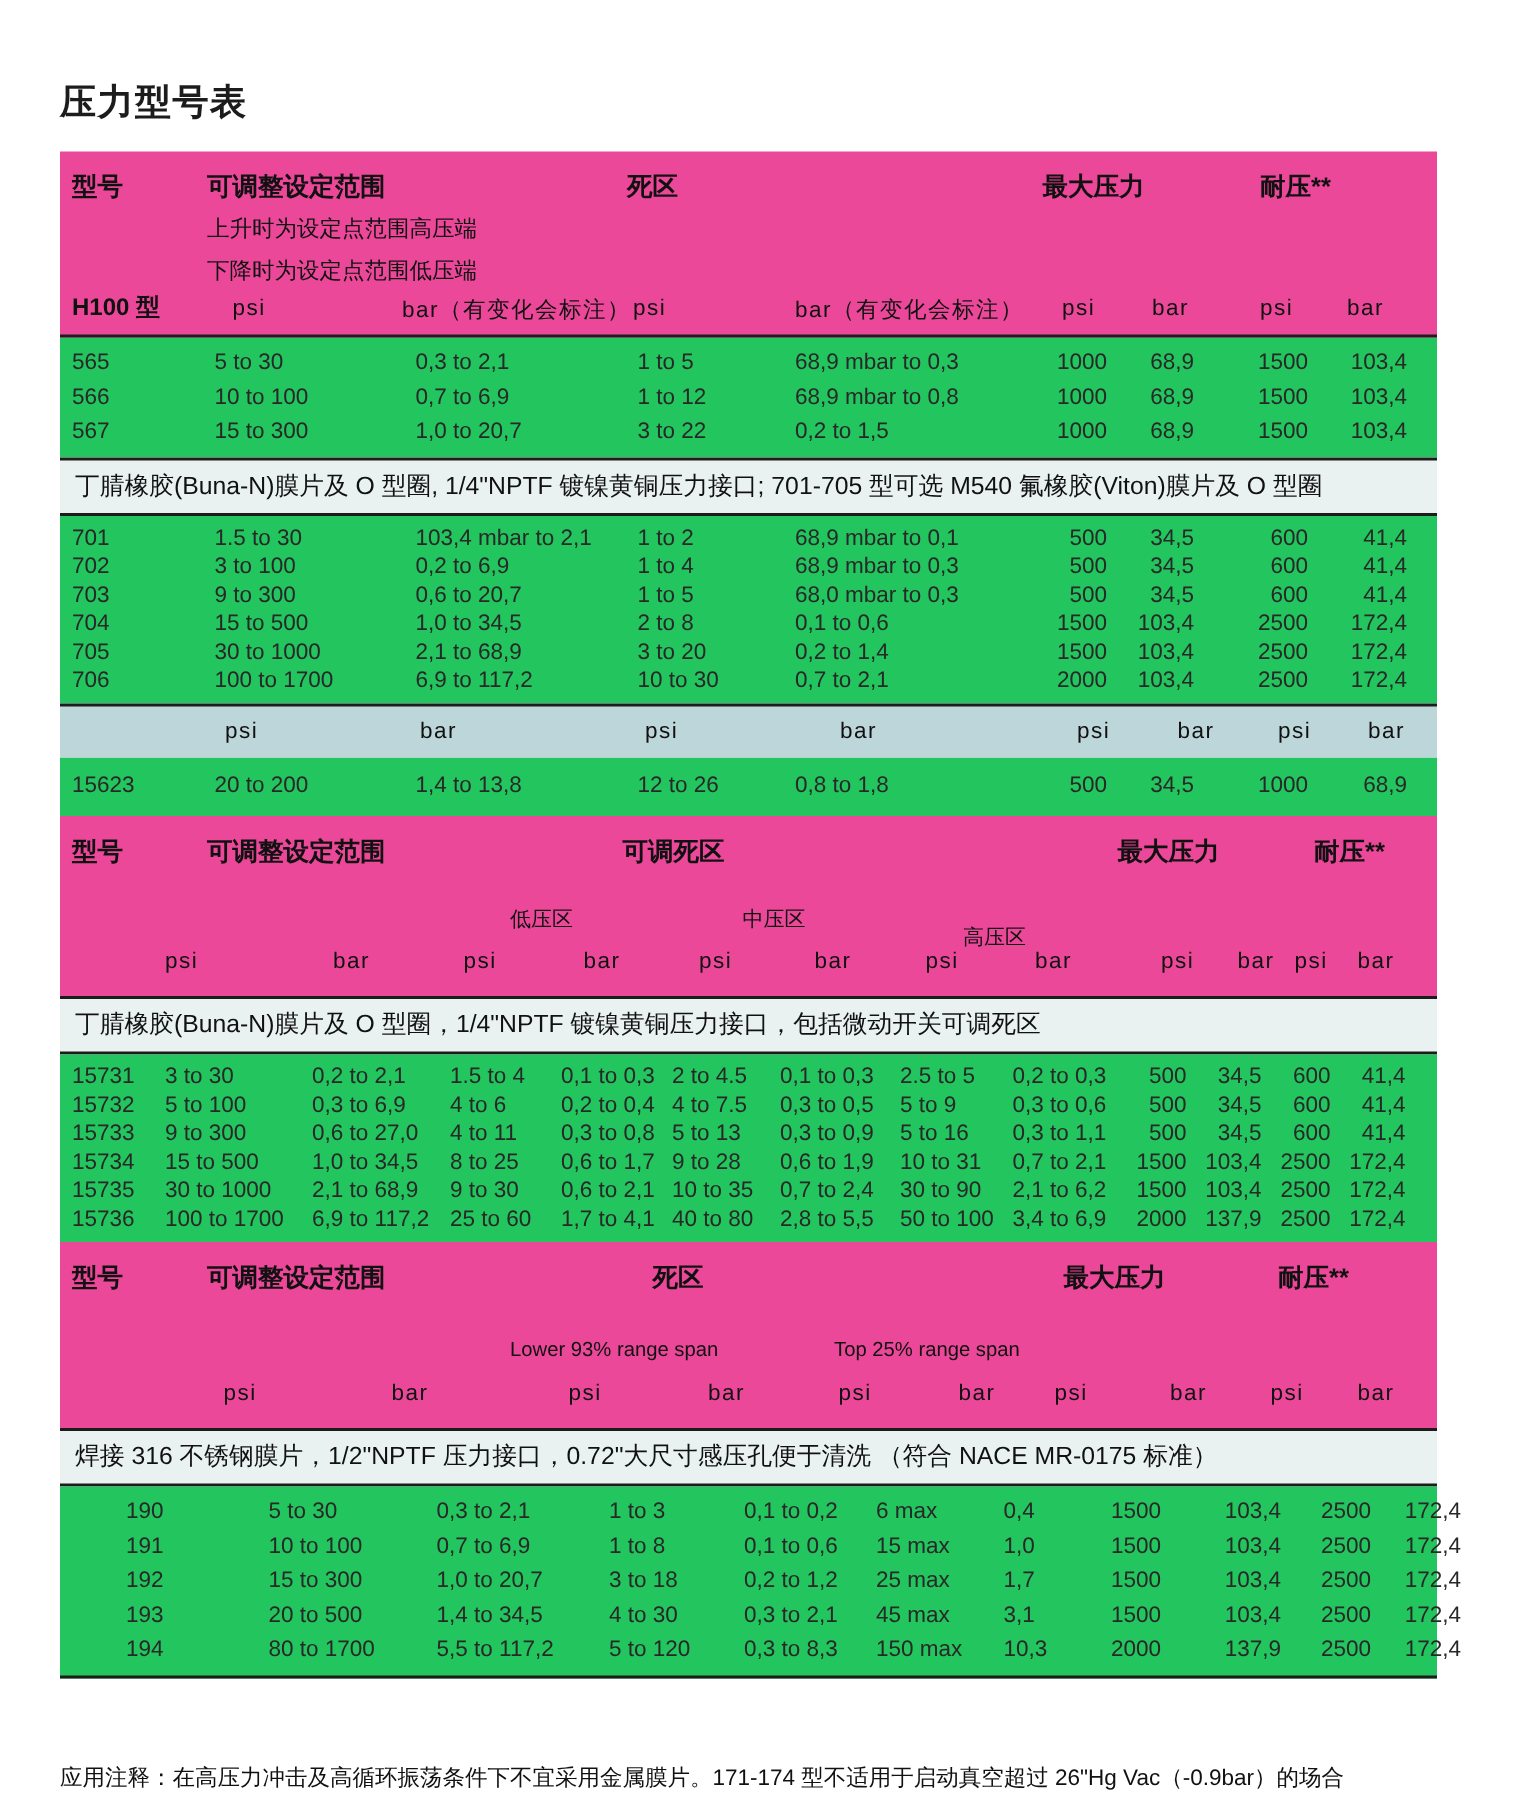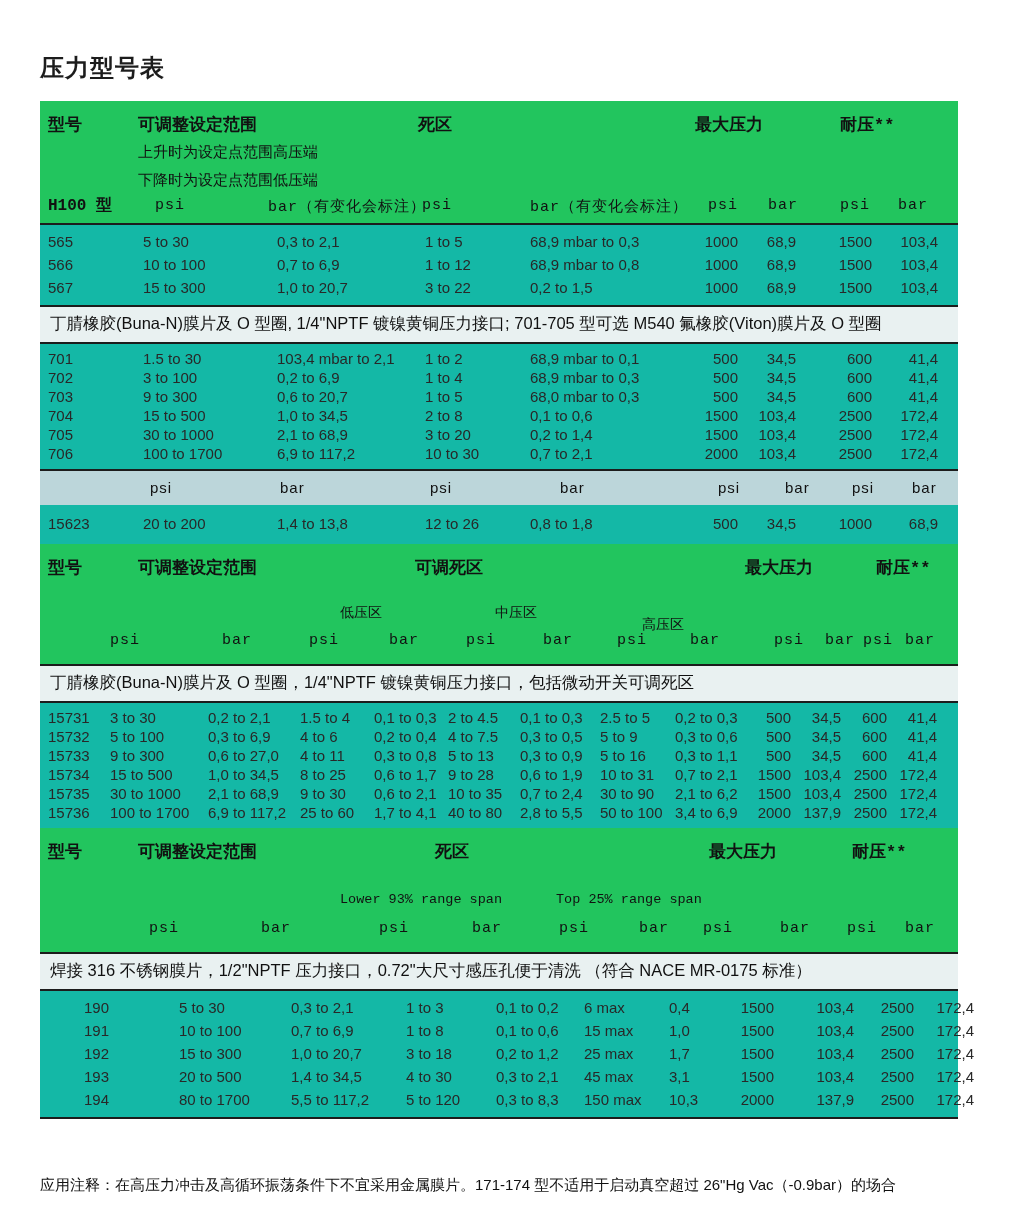--- a/index.html
+++ b/index.html
@@ -1,32 +1,32 @@
 <!DOCTYPE html>
 <html><head>
 <meta charset="utf-8">
 <style>
   html,body{margin:0;padding:0;background:#ffffff;}
   body{width:1022px;height:1212px;font-family:"Liberation Sans","DejaVu Sans",sans-serif;color:#1c1c1c;position:relative;}
   .page-title{position:absolute;left:40px;top:52px;font-size:24px;font-weight:bold;letter-spacing:1px;}
   .tablewrap{position:absolute;left:40px;top:101px;width:918px;}
-  .hdr{background:#22c55e;position:relative;font-family:Liberation Mono, monospace;}
+  .hdr{background:#ec4899;position:relative;}
   .hdr span{position:absolute;white-space:nowrap;}
   .h-bold{font-size:17px;font-weight:bold;color:#111;}
   .h-sub{font-size:15px;color:#111;}
   .h-unit{font-size:15px;color:#111;letter-spacing:1px;}
   .h-zone{font-size:14px;color:#111;}
   .h-eng{font-size:13.5px;color:#111;}
   .hdr1{height:122px;border-bottom:2px solid #1c1c1c;}
   .hdr2{height:120px;}
   .hdr3{height:124px;border-bottom:2px solid #1c1c1c;}
   .band{background:#e9f1f1;font-size:16.5px;padding:6px 10px 7px 10px;color:#111;}
   .bb{border-bottom:2px solid #1c1c1c;}
   .bt{border-top:2px solid #1c1c1c;}
-  .rows{background:#14b8a6;padding:5px 16px 6px 8px;}
+  .rows{background:#22c55e;padding:5px 16px 6px 8px;}
   .tr{display:grid;}
   .td{font-size:15px;color:#282828;white-space:nowrap;padding-right:4px;}
   .g1{grid-template-columns:95px 134px 148px 105px 168px 52px 58px 76px 66px;}
   .g2{grid-template-columns:62px 98px 92px 74px 74px 72px 80px 75px 78px 50px 50px 46px 50px;}
   .g3{grid-template-columns:95px 112px 115px 90px 88px 85px 62px 55px 80px 60px 60px;margin-left:36px;}
   .g1 > .td:nth-child(n+6),.g2 > .td:nth-child(n+10),.g3 > .td:nth-child(n+8){text-align:right;padding-right:12px;}
   .lh23 .td{line-height:23px;}
   .lh19 .td{line-height:19px;}
   .lh26 .td{line-height:28px;}
   .midunits{background:#bcd6da;height:34px;position:relative;border-top:2px solid #1c1c1c;}

